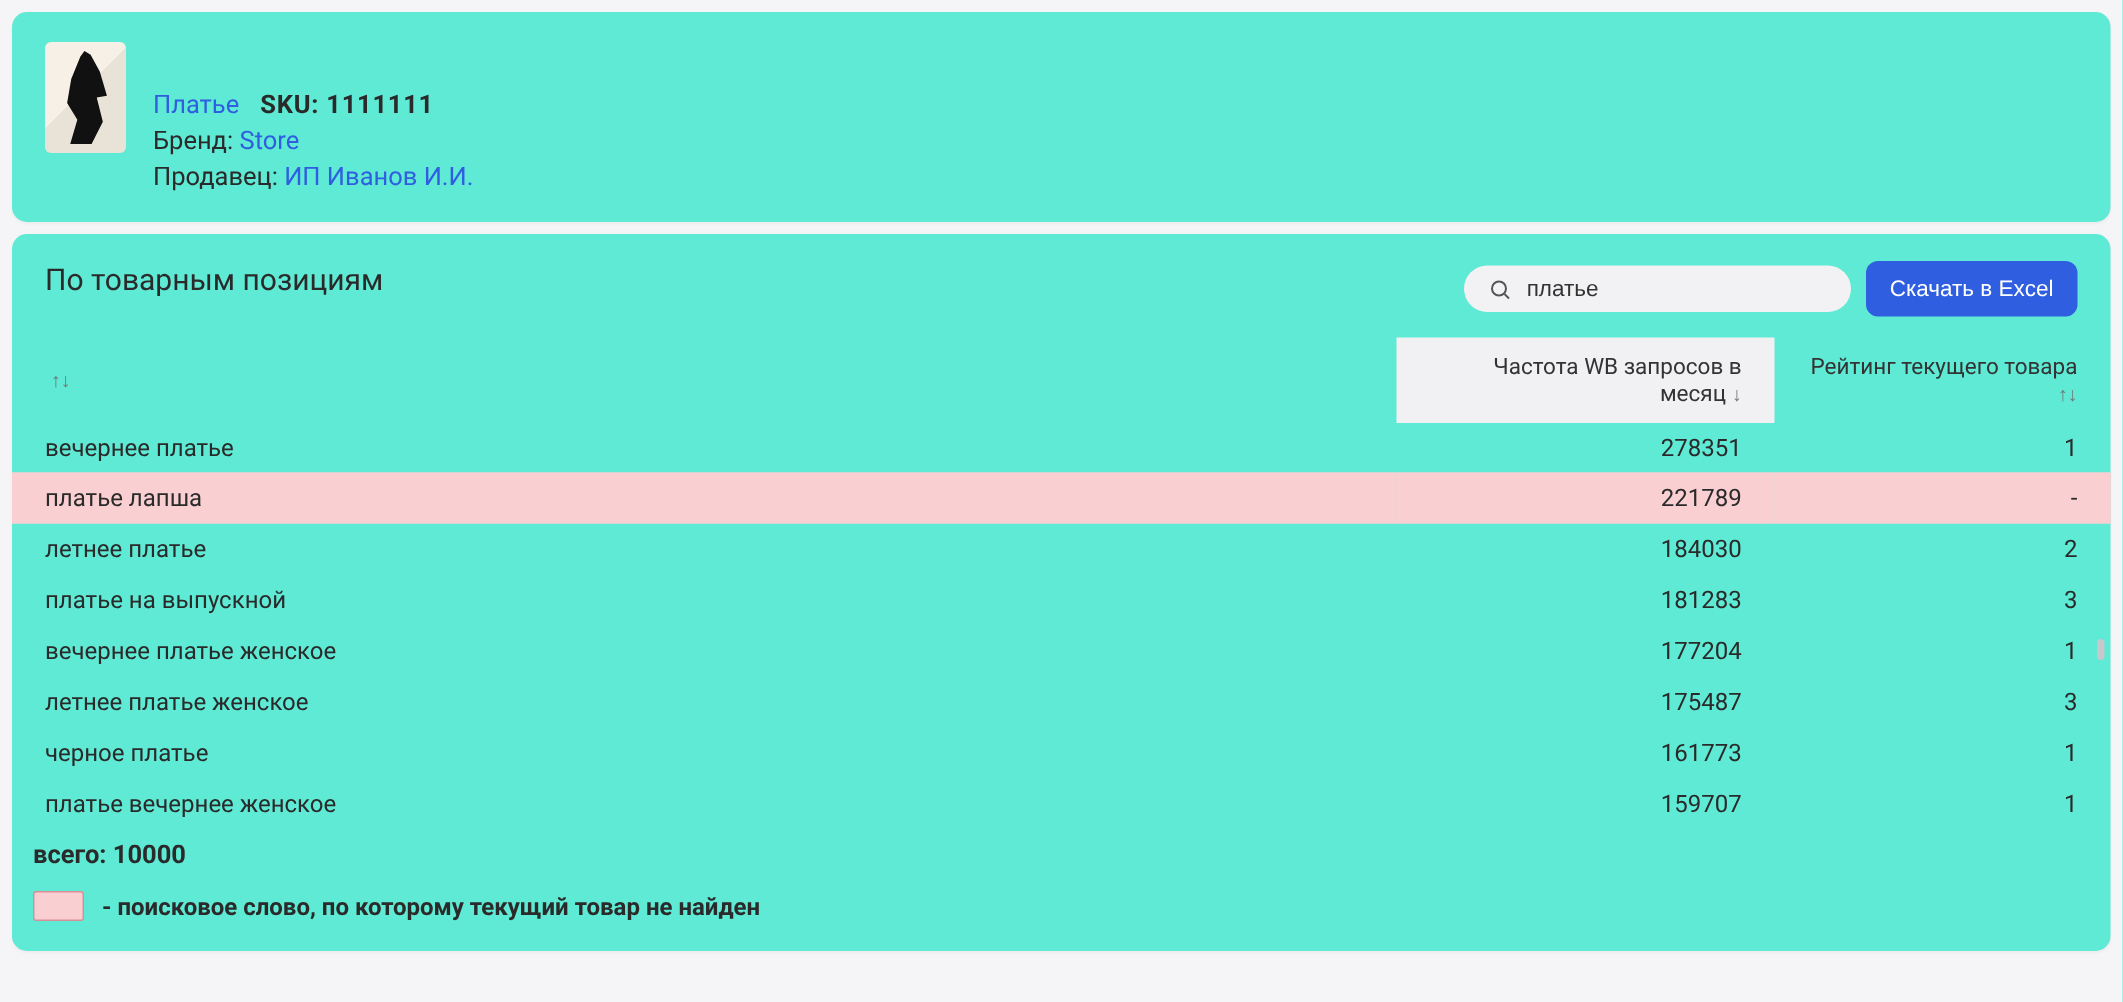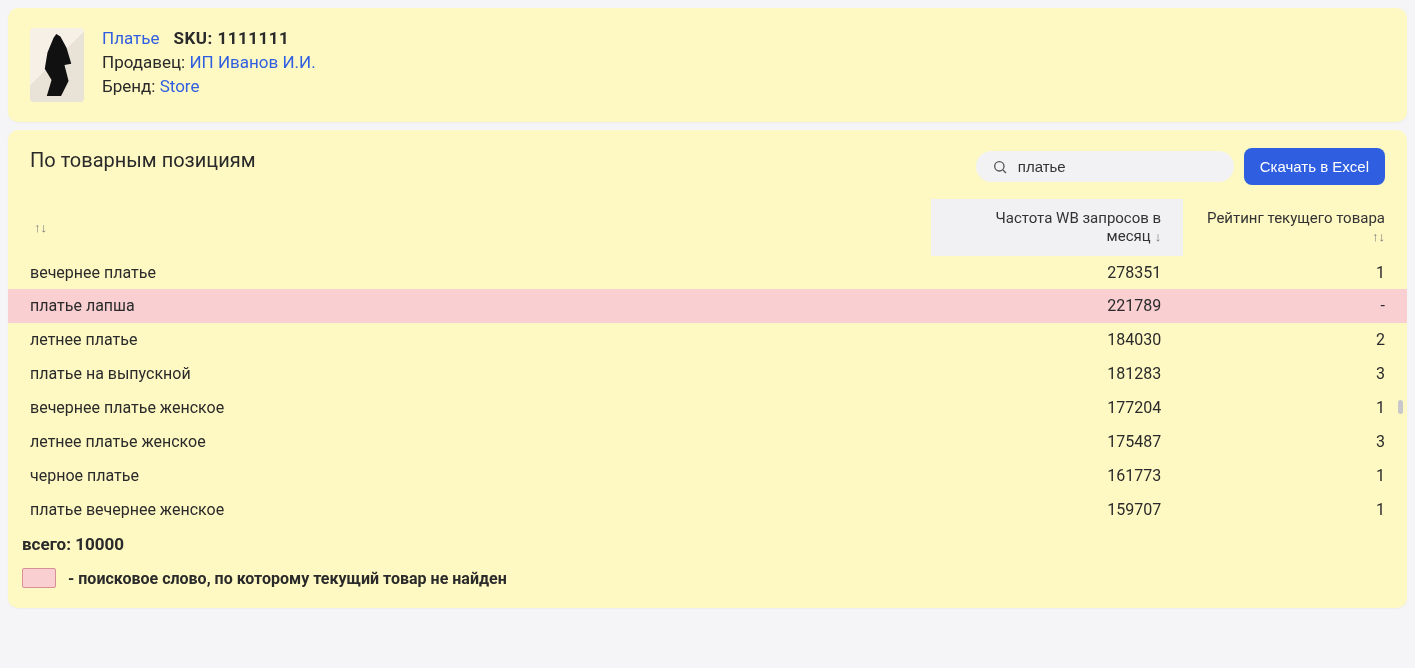--- a/index.html
+++ b/index.html
@@ -3,21 +3,21 @@
 <meta charset="utf-8">
 <style>
   * { box-sizing: border-box; margin: 0; padding: 0; }
   body {
     font-family: -apple-system, BlinkMacSystemFont, "Segoe UI", Roboto, Arial, sans-serif;
     background: #f5f5f7;
     color: #2a2a2a;
     font-size: 15px;
   }
   .card {
-    background: #fef9c3;
+    background: #5eead4;
     border-radius: 10px;
     margin: 8px;
     box-shadow: 0 1px 2px rgba(0,0,0,0.04);
   }
   
   .product-header {
     display: flex;
     align-items: flex-start;
     gap: 18px;
     padding: 20px 22px;
@@ -33,21 +33,21 @@
     content:"";
     position:absolute;
     left:10px; top:6px; width:34px; height:62px;
     background:#111;
     clip-path: polygon(48% 0,60% 4%,78% 22%,92% 48%,72% 50%,84% 76%,62% 100%,20% 100%,34% 74%,14% 56%,22% 30%,40% 6%);
     border-radius:2px;
   }
   .product-meta { display:flex; flex-direction:column; gap:4px; }
   .title-line { display:flex; align-items:baseline; gap:14px; font-size:17px; }
   .link { color:#2f5fe0; cursor:pointer; }
-  .sku { font-weight:700; letter-spacing:.5px; }
+  .sku { font-weight:700; letter-spacing:.5px;margin-top:32px; }
   .meta-line { font-size:17px; }
   
   .main-card { padding: 18px 0 16px; }
   .main-top {
     display:flex; justify-content:space-between; 
     padding: 0 22px 14px;
   }
   .section-title { font-size:20px; font-weight:400; }
   .controls { display:flex; align-items:center; gap:10px; }
   .search-wrap {
@@ -108,26 +108,26 @@
 <div class="card product-header">
   <div class="product-img"></div>
   <div class="product-meta">
     <div class="title-line">
       <span class="link">Платье</span>
       <span class="sku">
         <span>SKU:</span> <span>1111111</span>
       </span>
     </div>
     <div class="meta-line">
+      <span>Бренд:</span>
+      <span class="link">Store</span>
+    </div>
+    <div class="meta-line">
       <span>Продавец:</span>
       <span class="link">ИП Иванов И.И.</span>
-    </div>
-    <div class="meta-line">
-      <span>Бренд:</span>
-      <span class="link">Store</span>
     </div>
   </div>
 </div>
 
 <div class="card main-card">
   <div class="main-top">
     <div class="section-title">По товарным позициям</div>
     <div class="controls">
       <div class="search-wrap">
         <svg class="mag" viewBox="0 0 24 24" fill="none" stroke="#555" stroke-width="2">

